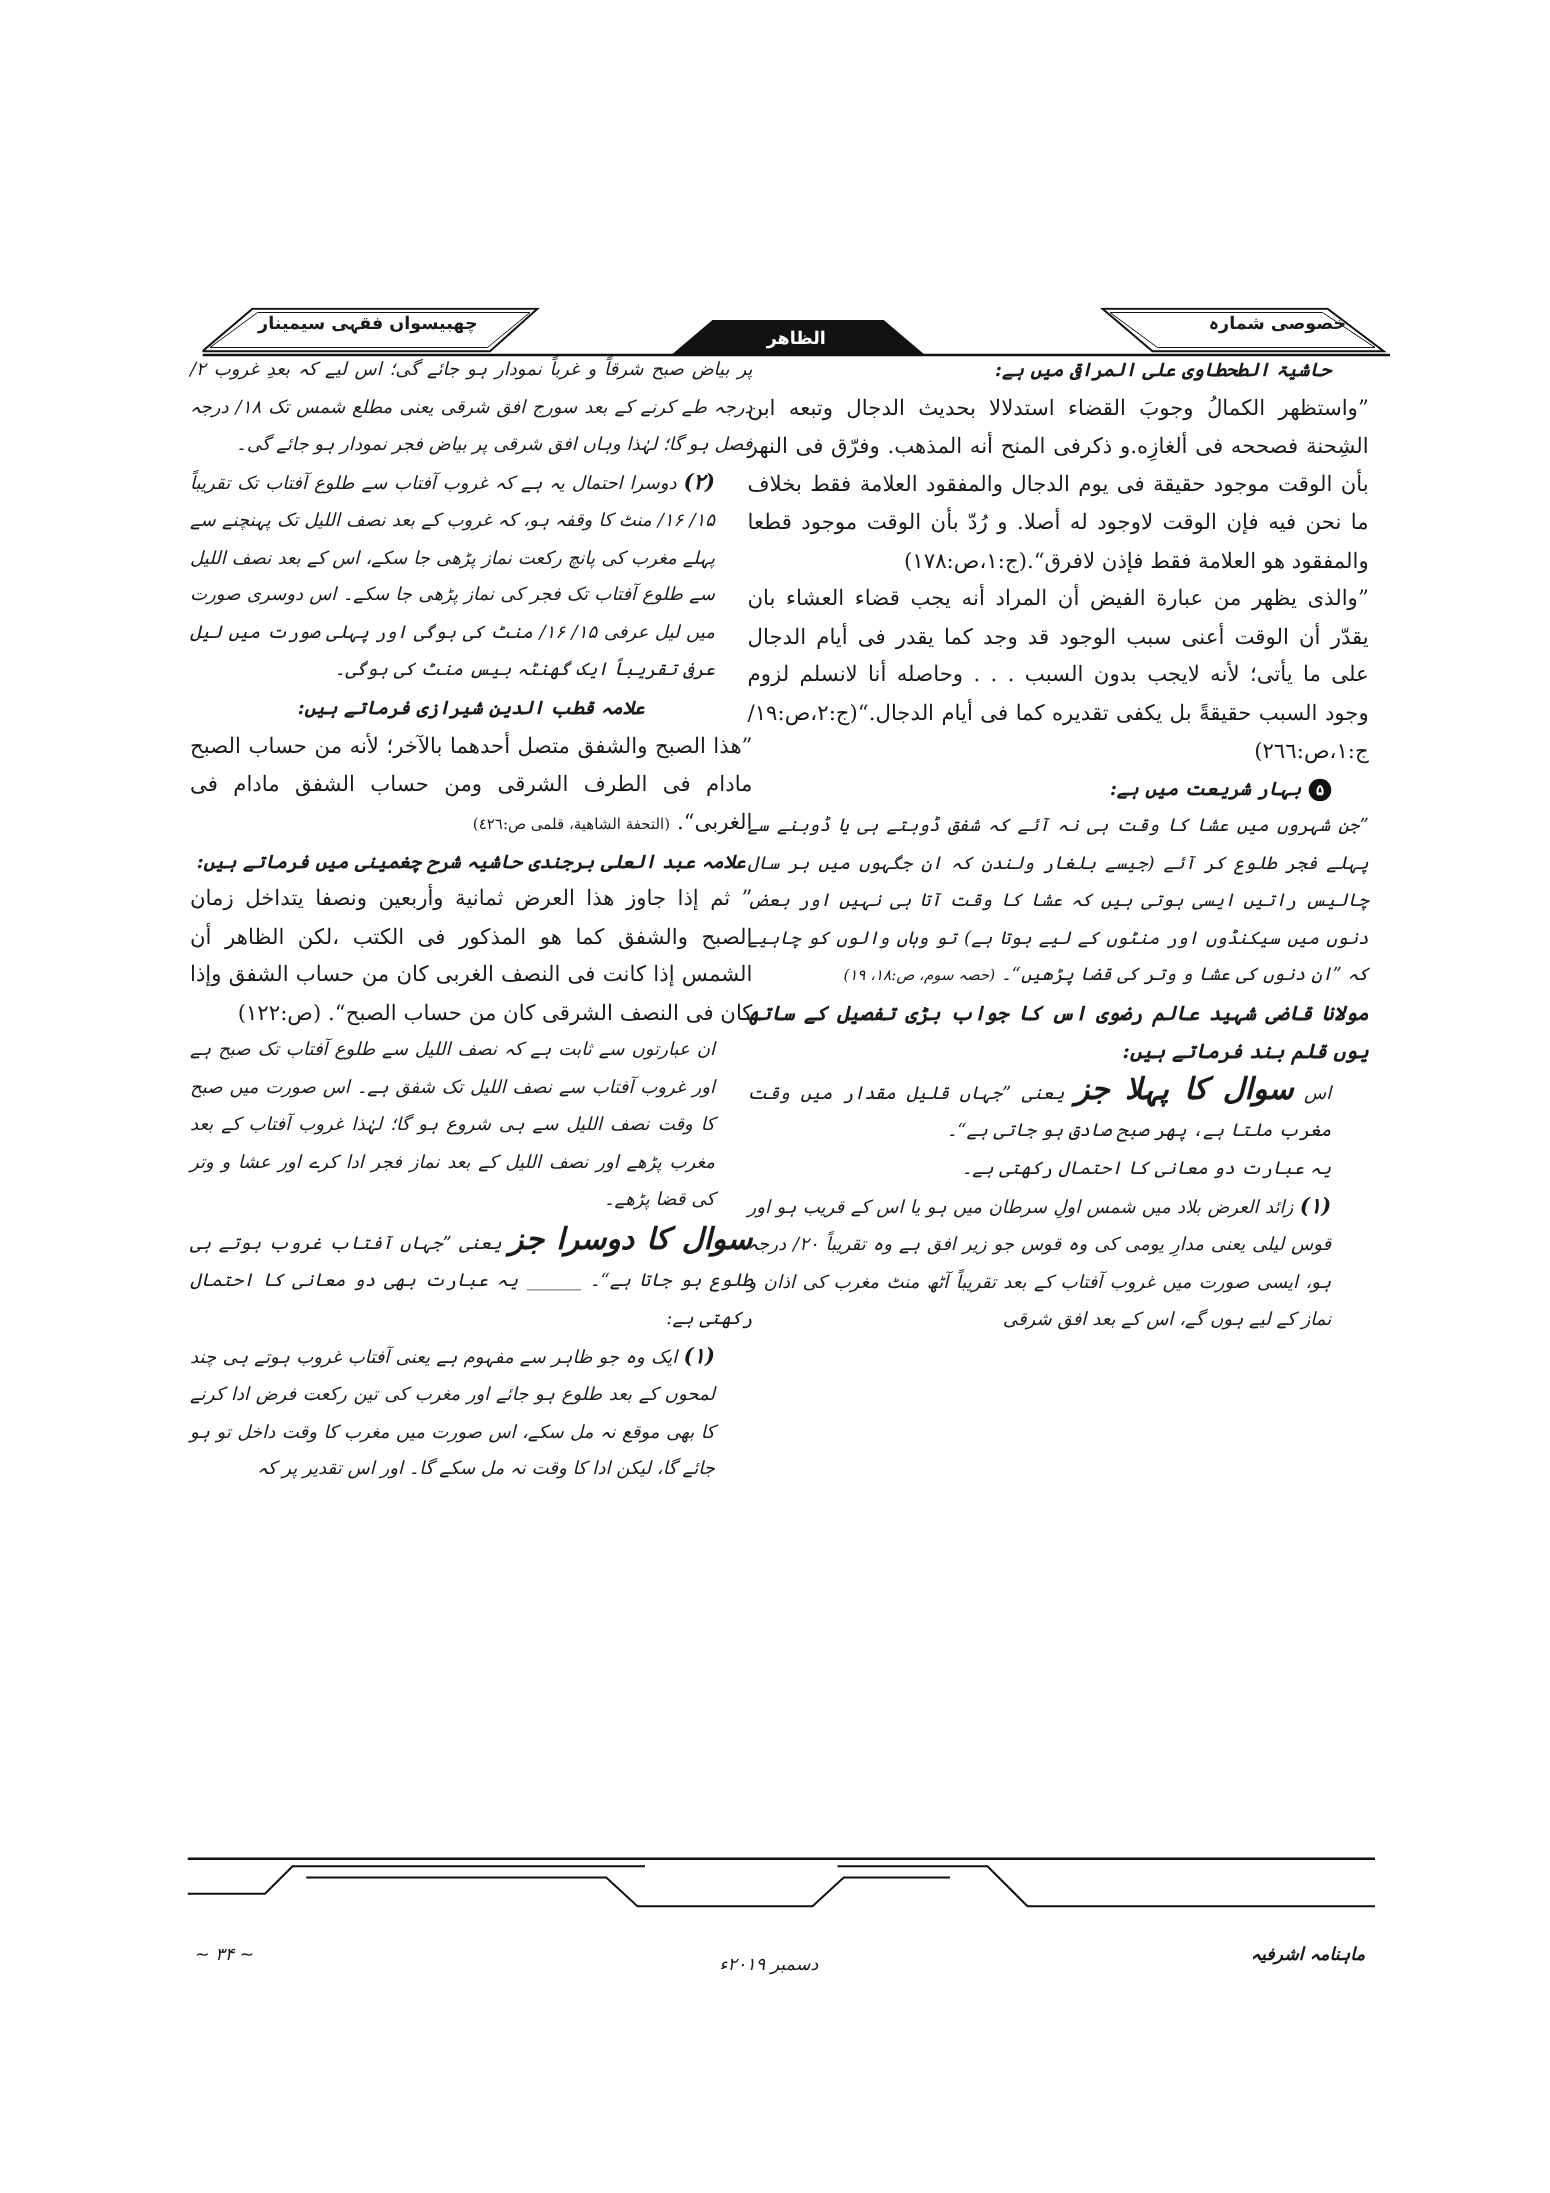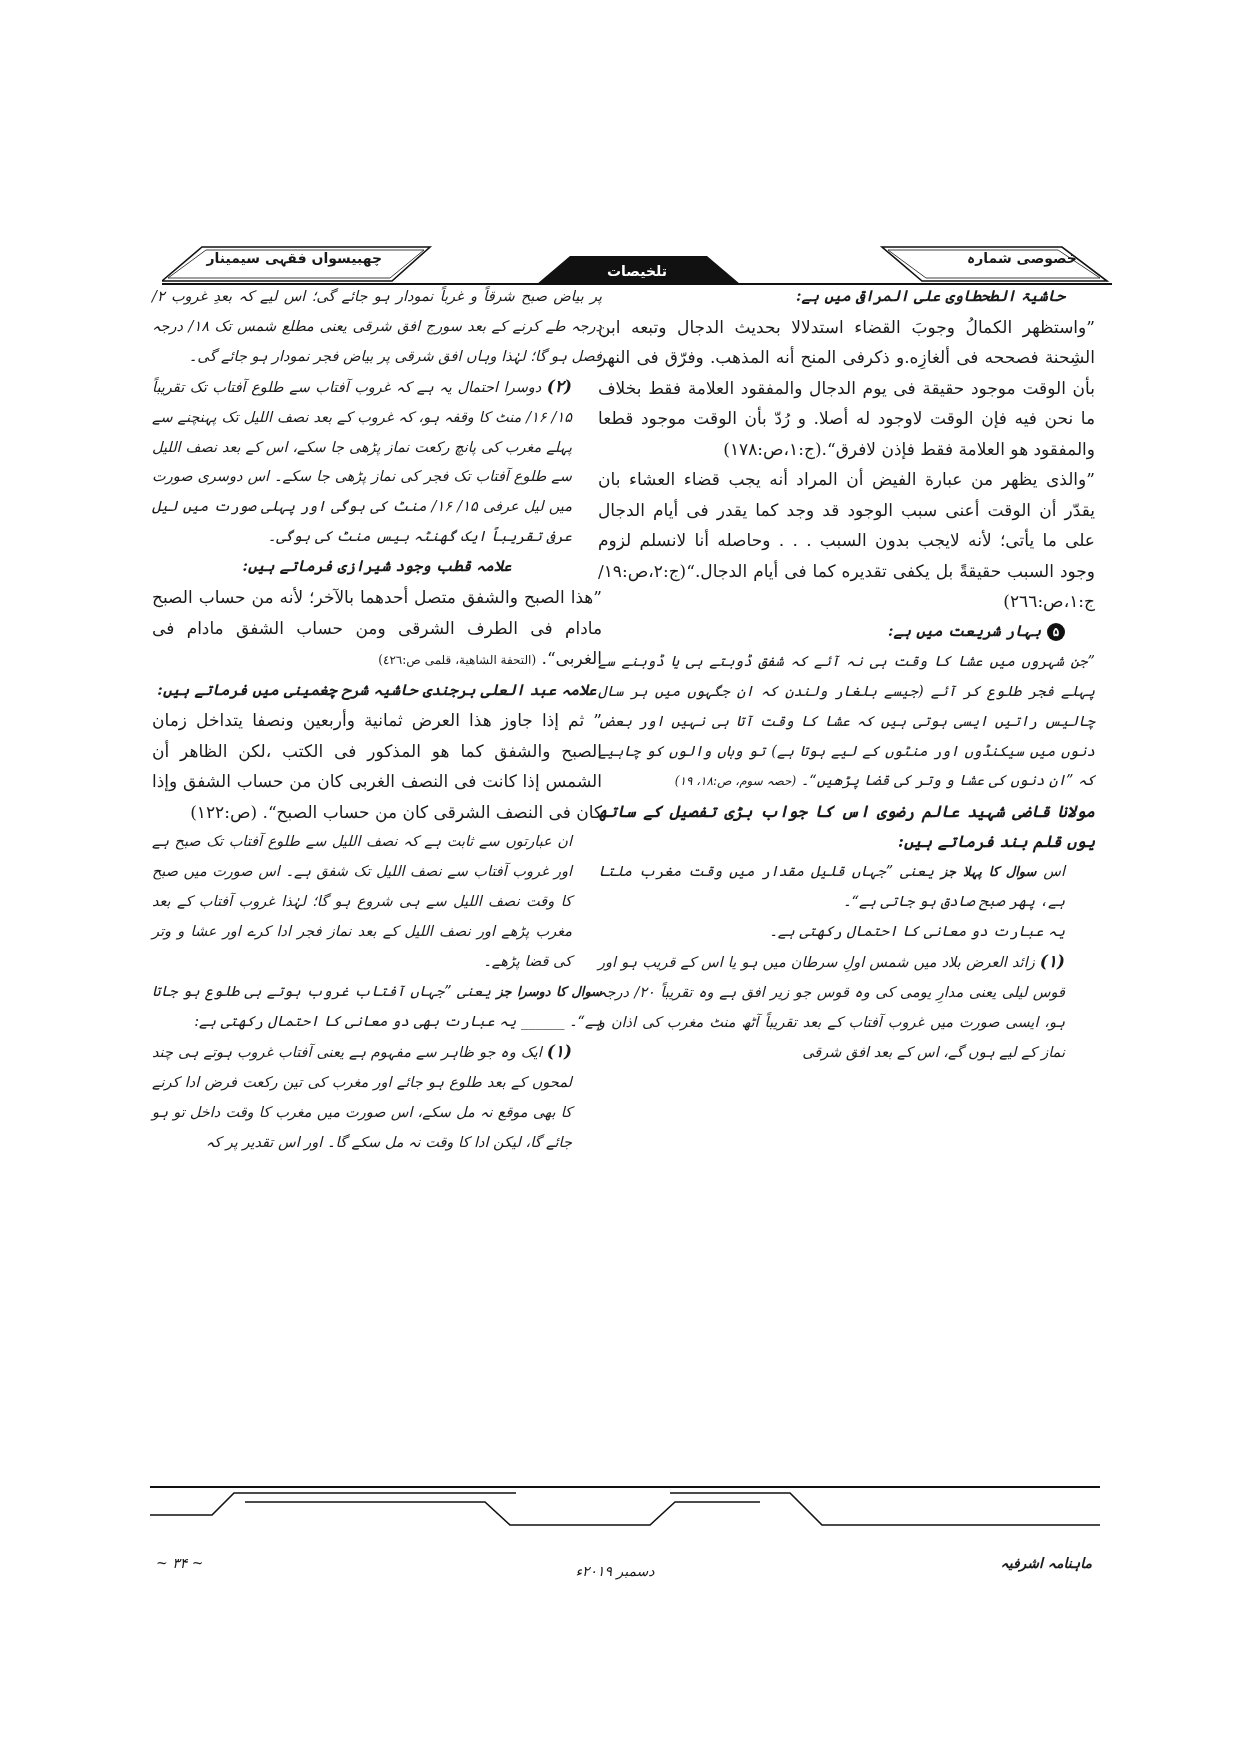--- a/index.html
+++ b/index.html
@@ -21,21 +21,21 @@
   .col-right { left: 598px; width: 497px; font-family: "DejaVu Serif", serif; }
   .col-left  { left: 152px; width: 450px; font-family: "DejaVu Serif", serif; }
   .col p { margin: 0; }
   .ar { font-size: 17px; line-height: 30.5px; }
   .ur { font-size: 14.5px; font-style: italic; }
   .heading { font-weight: bold; font-size: 15px; }
   .indent { padding-right: 30px; }
   .center { text-align: center; }
   .ref { font-size: 12px; margin-top: 20px; }
   .bold-head { font-weight: bold; font-size: 16px; }
-  .big-inline { font-weight: bold; font-size: 13px; }
+  .big-inline { font-weight: bold; font-size: 24px; }
   .num-badge { display: inline-block; width: 18px; height: 18px; border-radius: 50%;
                background: #111; color: #fff; font-size: 12px; line-height: 18px;
                text-align: center; margin-left: 6px; font-style: normal; vertical-align: middle; }
   .paren-num { font-weight: bold; font-size: 17px; }
 
   
   .footer { position: absolute; left: 150px; top: 1485px; width: 950px; height: 50px; }
   .footer svg { position: absolute; left: 0; top: 0; }
   .ftr-text { position: absolute; font-size: 14px; direction: rtl; white-space: nowrap; font-style: italic; margin-top: 48px; }
   .ftr-page { left: 6px; top: 22px; }
@@ -51,21 +51,21 @@
 
     <polygon points="40,1 268,1 230,35 0,35" fill="none" stroke="#111" stroke-width="1.6"></polygon>
     <polygon points="44,4 262,4 228,32 6,32" fill="none" stroke="#111" stroke-width="0.8"></polygon>
 
     <polygon points="375,38 408,10 545,10 578,38" fill="#111"></polygon>
 
     <polygon points="720,1 900,1 945,35 760,35" fill="none" stroke="#111" stroke-width="1.6"></polygon>
     <polygon points="726,4 896,4 938,32 764,32" fill="none" stroke="#111" stroke-width="0.8"></polygon>
   </svg>
   <div class="hdr-label hdr-left">چھبیسواں فقہی سیمینار</div>
-  <div class="hdr-label hdr-center">تلخیصات</div>
+  <div class="hdr-label hdr-center">الظاهر</div>
   <div class="hdr-label hdr-right">خصوصی شمارہ</div>
 </div>
 
 <div class="col col-right">
   <p class="indent heading ur">حاشیۃ الطحطاوی علی المراقی میں ہے:</p>
   <p class="ar">”واستظهر الكمالُ وجوبَ القضاء استدلالا بحديث الدجال وتبعه ابن الشِحنة فصححه فى ألغازِه.و ذكرفى المنح أنه المذهب. وفرّق فى النهر بأن الوقت موجود حقيقة فى يوم الدجال والمفقود العلامة فقط بخلاف ما نحن فيه فإن الوقت لاوجود له أصلا. و رُدّ بأن الوقت موجود قطعا والمفقود هو العلامة فقط فإذن لافرق“.(ج:١،ص:١٧٨)</p>
   <p class="ar">”والذى يظهر من عبارة الفيض أن المراد أنه يجب قضاء العشاء بان يقدّر أن الوقت أعنى سبب الوجود قد وجد كما يقدر فى أيام الدجال على ما يأتى؛ لأنه لايجب بدون السبب . . . وحاصله أنا لانسلم لزوم وجود السبب حقيقةً بل يكفى تقديره كما فى أيام الدجال.“(ج:٢،ص:١٩/ ج:١،ص:٢٦٦)</p>
   <p class="indent ur heading">
     <span class="num-badge">۵</span><span>بہار شریعت میں ہے:</span>
   </p>
@@ -85,21 +85,21 @@
     <span>زائد العرض بلاد میں شمس اولِ سرطان میں ہو یا اس کے قریب ہو اور قوس لیلی یعنی مدارِ یومی کی وہ قوس جو زیر افق ہے وہ تقریباً ۲۰/ درجہ ہو، ایسی صورت میں غروب آفتاب کے بعد تقریباً آٹھ منٹ مغرب کی اذان و نماز کے لیے ہوں گے، اس کے بعد افق شرقی</span>
   </p>
 </div>
 
 <div class="col col-left">
   <p class="ur">پر بیاض صبح شرقاً و غرباً نمودار ہو جائے گی؛ اس لیے کہ بعدِ غروب ۲/ درجہ طے کرنے کے بعد سورج افق شرقی یعنی مطلع شمس تک ۱۸/ درجہ فصل ہو گا؛ لہٰذا وہاں افق شرقی پر بیاض فجر نمودار ہو جائے گی۔</p>
   <p class="indent ur">
     <span class="paren-num">(۲)</span>
     <span>دوسرا احتمال یہ ہے کہ غروب آفتاب سے طلوع آفتاب تک تقریباً ۱۵/ ۱۶/ منٹ کا وقفہ ہو، کہ غروب کے بعد نصف اللیل تک پہنچنے سے پہلے مغرب کی پانچ رکعت نماز پڑھی جا سکے، اس کے بعد نصف اللیل سے طلوع آفتاب تک فجر کی نماز پڑھی جا سکے۔ اس دوسری صورت میں لیل عرفی ۱۵/ ۱۶/ منٹ کی ہوگی اور پہلی صورت میں لیل عرفی تقریباً ایک گھنٹہ بیس منٹ کی ہوگی۔</span>
   </p>
-  <p class="center ur heading">علامہ قطب وجود شیرازی فرماتے ہیں:</p>
+  <p class="center ur heading">علامہ قطب الدین شیرازی فرماتے ہیں:</p>
   <p class="ar">
     <span>”هذا الصبح والشفق متصل أحدهما بالآخر؛ لأنه من حساب الصبح مادام فى الطرف الشرقى ومن حساب الشفق مادام فى الغربى“.</span>
     <span class="ref">(التحفة الشاهية، قلمى ص:٤٢٦)</span>
   </p>
   <p class="center ur heading">علامہ عبد العلی برجندی حاشیہ شرح چغمینی میں فرماتے ہیں:</p>
   <p class="ar">” ثم إذا جاوز هذا العرض ثمانية وأربعين ونصفا يتداخل زمان الصبح والشفق كما هو المذكور فى الكتب ،لكن الظاهر أن الشمس إذا كانت فى النصف الغربى كان من حساب الشفق وإذا كان فى النصف الشرقى كان من حساب الصبح“. (ص:١٢٢)</p>
   <p class="indent ur">ان عبارتوں سے ثابت ہے کہ نصف اللیل سے طلوع آفتاب تک صبح ہے اور غروب آفتاب سے نصف اللیل تک شفق ہے۔ اس صورت میں صبح کا وقت نصف اللیل سے ہی شروع ہو گا؛ لہٰذا غروب آفتاب کے بعد مغرب پڑھے اور نصف اللیل کے بعد نماز فجر ادا کرے اور عشا و وتر کی قضا پڑھے۔</p>
   <p class="ur">
     <span class="big-inline">سوال کا دوسرا جز</span>
     <span>یعنی ”جہاں آفتاب غروب ہوتے ہی طلوع ہو جاتا ہے“۔</span>

